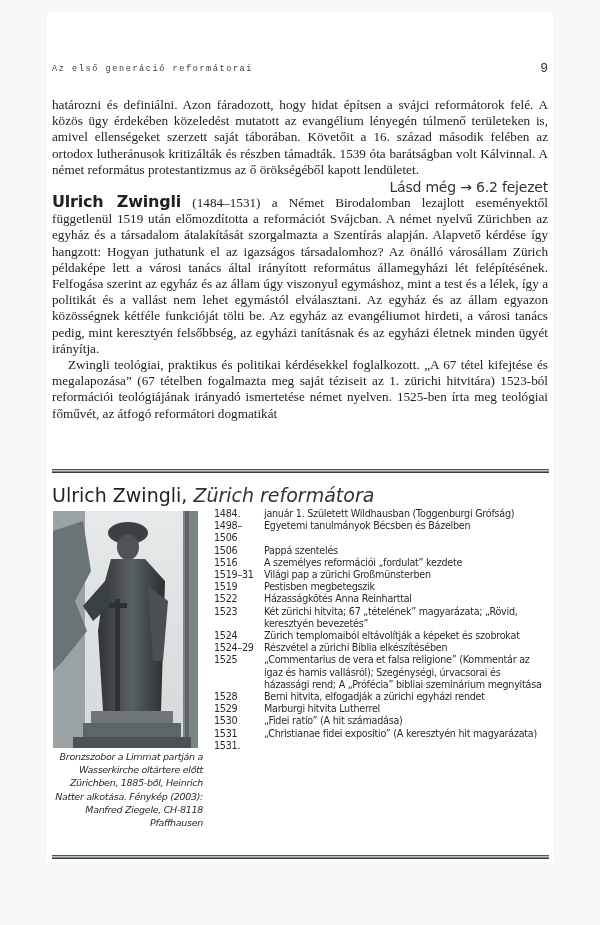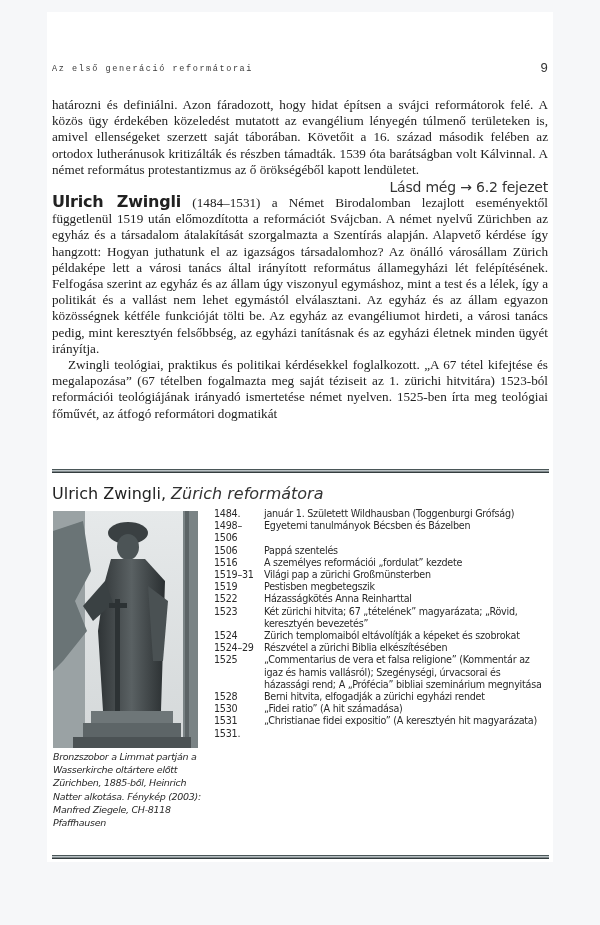--- a/index.html
+++ b/index.html
@@ -30,32 +30,33 @@
   .lead-name { font-family:"DejaVu Sans", sans-serif; font-weight:bold; font-size:16px; letter-spacing:-0.2px; }
 
   .rule-thick {
     position:absolute; left:52px; width:497px; height:4px;
     background:linear-gradient(#4a5658 0, #4a5658 1px, #a9b2b5 1px, #c9d0d3 2px, #3a4446 3px, #2d3638 4px);
   }
   .rule-top { top:469px; }
   .rule-bottom { top:855px; }
 
   .box-title {
-    position:absolute; left:52px; top:484px; font-family:"DejaVu Sans", sans-serif; font-size:16px; color:#222;
+    position:absolute; left:52px; top:484px; font-family:"DejaVu Sans", sans-serif; font-size:19px; color:#222;
   }
   .box-title .name { font-weight:normal; }
   .box-title .role { font-style:italic; color:#333; }
 
   .photo {
     position:absolute; left:53px; top:511px; width:145px; height:237px; background:#cfd3d4; overflow:hidden;
   }
   .caption {
     position:absolute; left:53px; top:750px; width:150px;
     font-family:"DejaVu Sans", sans-serif; font-style:italic; font-size:9.5px; line-height:13.2px; color:#2a2a2a;
     letter-spacing:-0.3px;
+    text-align:right;
   }
 
   .chronology {
     position:absolute; left:214px; top:508px; width:340px;
     font-family:"DejaVu Sans", sans-serif; font-size:9.6px; line-height:12.2px; color:#2a2a2a; letter-spacing:-0.25px;
   }
   .chrono-row { display:flex; }
   .chrono-row .year { width:50px; flex:0 0 50px; }
   .chrono-row .event { flex:1; padding-right:8px; }
   .chrono-row.gap { }
@@ -159,20 +160,24 @@
     </div>
     <div class="chrono-row">
       <span class="year">1525</span>
       <span class="event">„Commentarius de vera et falsa religione” (Kommentár az igaz és hamis vallásról); Szegénységi, úrvacsorai és házassági rend; A „Prófécia” bibliai szeminárium megnyitása</span>
     </div>
     <div class="chrono-row gap">
       <span class="year">1528</span>
       <span class="event">Berni hitvita, elfogadják a zürichi egyházi rendet</span>
     </div>
     <div class="chrono-row">
+      <span class="year">1529</span>
+      <span class="event">Marburgi hitvita Lutherrel</span>
+    </div>
+    <div class="chrono-row">
       <span class="year">1530</span>
       <span class="event">„Fidei ratio” (A hit számadása)</span>
     </div>
     <div class="chrono-row">
       <span class="year">1531</span>
       <span class="event">„Christianae fidei expositio” (A keresztyén hit magyarázata)</span>
     </div>
     <div class="chrono-row gap">
       <span class="year">1531.</span>
     </div>

